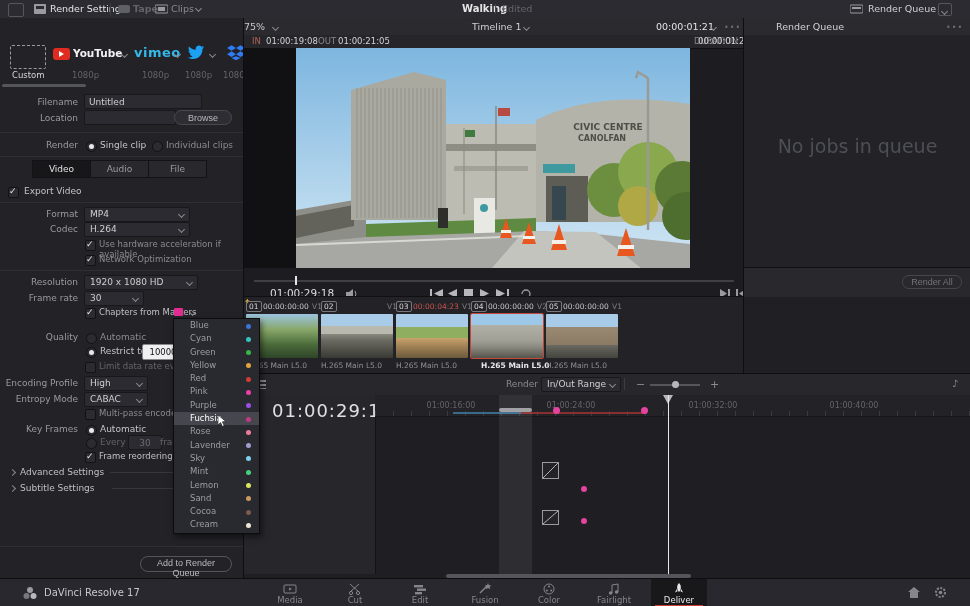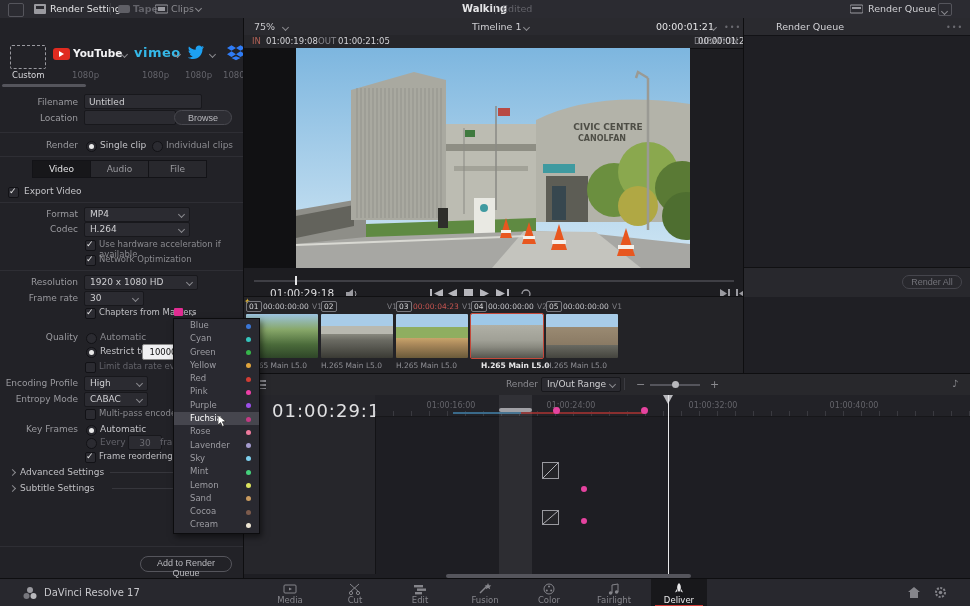--- a/index.html
+++ b/index.html
@@ -191,21 +191,21 @@
     <span class="abs" style="left:20px;top:465px;font-size:9px;color:#c0c0c4;">Subtitle Settings</span>
     <div class="abs" style="left:112px;top:470px;width:123px;height:1px;background:#36363c;"></div>
 
     <div class="abs" style="left:239px;top:320px;width:3px;height:110px;background:#4a4a52;border-radius:2px;"></div>
     <div class="divider" style="top:528px;"></div>
     <button class="pill abs" style="left:140px;top:538px;width:92px;height:16px;background:transparent;">Add to Render Queue</button>
   </div>
 
   <div id="viewer" class="abs">
     <div class="panel-hd">
-      <span style="margin-left:10px;color:#c8c8cc;">75%</span>
+      <span style="color:#c8c8cc;">75%</span>
       <span class="chev" style="margin-left:5px;"></span>
       <span class="abs" style="left:228px;top:0;color:#d0d0d4;">Timeline 1</span>
       <span class="chev abs" style="left:280px;top:7px;"></span>
       <span class="abs white" style="left:412px;top:0;">00:00:01:21</span>
       <span class="chev abs" style="left:467px;top:7px;"></span>
       <span class="dots3 abs" style="left:480px;top:0;"></span>
     </div>
     <div class="abs" style="left:0;top:17px;width:500px;height:13px;background:#26262a;border-bottom:1px solid #101012;font-size:8.5px;line-height:13px;">
       <span class="abs" style="left:8px;color:#b06055;">IN</span>
       <span class="abs" style="left:22px;color:#d2d2d6;">01:00:19:08</span>
@@ -340,20 +340,23 @@
         <div class="cs-th th5" style="left: 302px; top: 17px;"></div>
         <div class="cs-lbl" style="left: 302px; top: 64px;">H.265 Main L5.0</div>
       </div>
   </div>
 
   <div id="queue" class="abs">
     <div class="panel-hd">
       <span style="margin-left:32px;color:#d2d2d6;">Render Queue</span>
       <span class="dots3 abs" style="left:202px;top:0;"></span>
     </div>
+    <div class="abs" style="left:0;top:17px;width:227px;height:232px;background:#222227;">
+      <div style="text-align:center;margin-top:100px;font-size:19px;color:#4e4e56;">No jobs in queue</div>
+    </div>
     <div class="abs" style="left:0;top:249px;width:227px;height:29px;background:#28282d;border-top:1px solid #101012;">
       <button class="pill abs" style="left:158px;top:7px;width:60px;height:14px;background:transparent;color:#73737a;border-color:#45454c;">Render All</button>
     </div>
   </div>
 
   <div id="timeline" class="abs">
 
     <div class="abs" style="left:0;top:0;width:727px;height:21px;background:#28282c;border-bottom:1px solid #121216;">
       <svg class="abs" style="left:12px;top:6px" width="10" height="9">
           <rect width="10" height="2" fill="#8a8a90"></rect>

